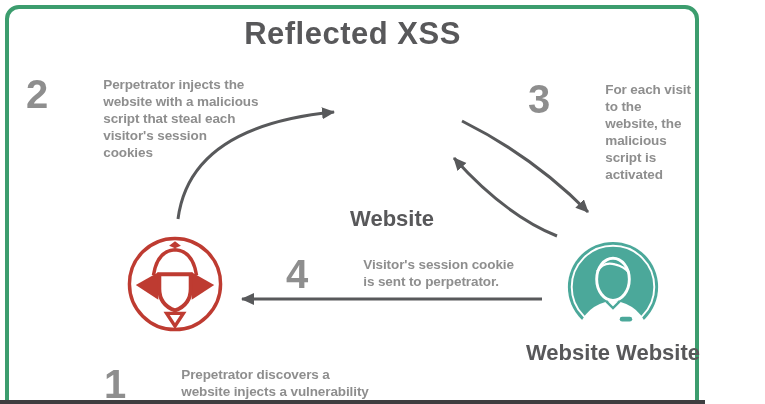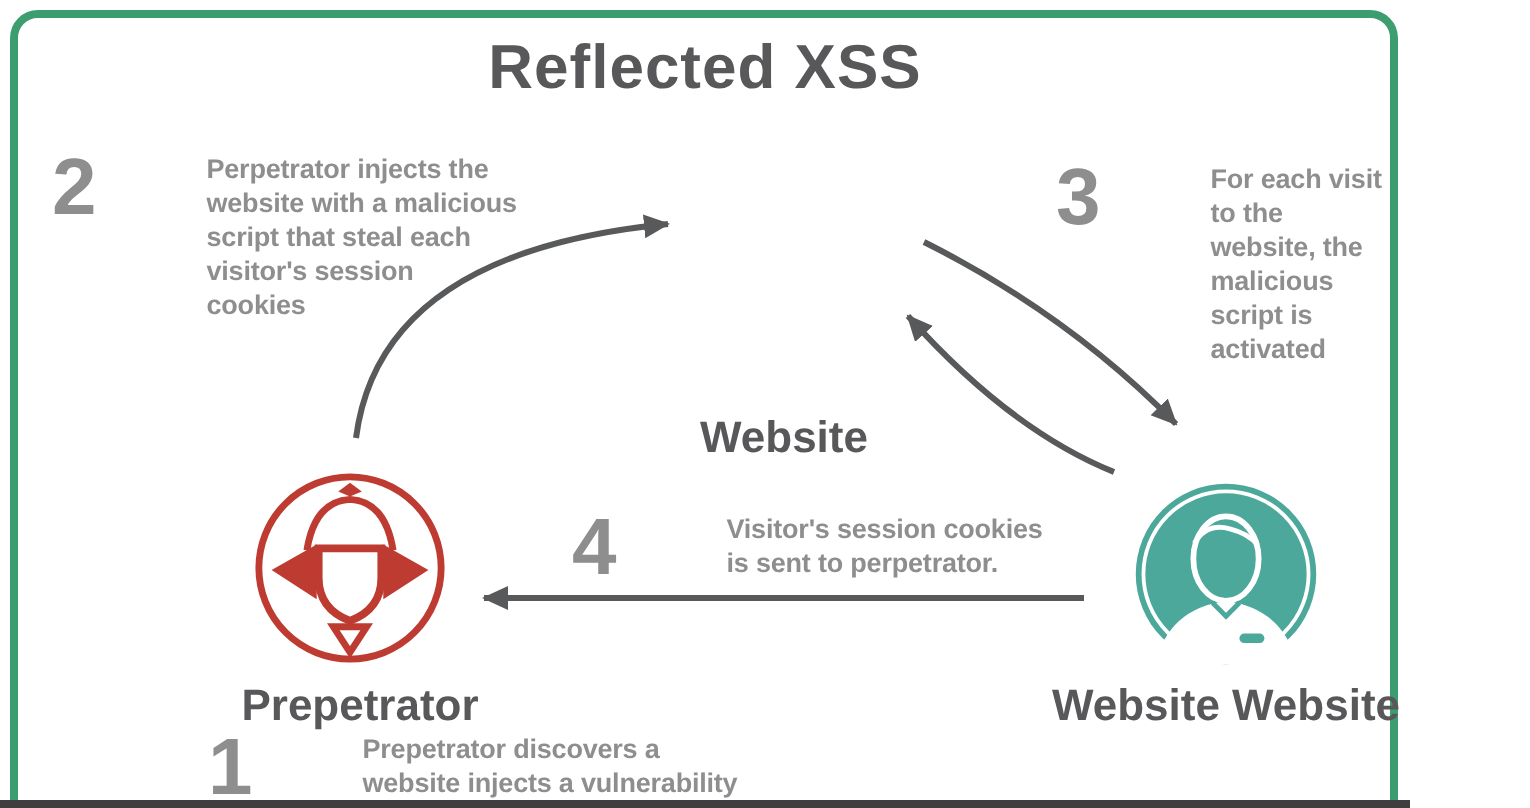--- a/index.html
+++ b/index.html
@@ -67,21 +67,20 @@
     <svg width="98" height="98" viewBox="0 0 100 100">
       <circle class="r-stroke" cx="50" cy="50" r="46.5" fill="#fff" stroke-width="3.5"></circle>
       <path class="r-fill" d="M50 6.5 L56 11 L50 13.5 L44 11 Z"></path>
       <path class="r-stroke" d="M28 41 Q32 16 50 15 Q68 16 72 41" fill="#fff" stroke-width="3.5"></path>
       <path class="r-fill" d="M10 51 L33 38 L33 66 Z"></path>
       <path class="r-fill" d="M90 51 L67 38 L67 66 Z"></path>
       <path class="r-stroke" d="M34 40 L66 40 L66 55 Q66 71 50 77 Q34 71 34 55 Z" fill="#fff" stroke-width="4"></path>
       <path class="r-stroke" d="M41.5 80 L58.5 80 L50 93 Z" fill="#fff" stroke-width="3.5"></path>
     </svg>
   </div>
-  <div class="node-label" style="left:180px;top:340px;">Prepetrator</div>
 
   <div class="node" style="left:565px;top:239px;">
     <svg width="96" height="96" viewBox="0 0 100 100">
       <circle class="t-fill" cx="50" cy="50" r="47"></circle>
       <circle cx="50" cy="50" r="43" fill="none" stroke="#fff" stroke-width="2"></circle>
       <path d="M13 97 Q20 68 50 64 Q80 68 87 97 Z" fill="#fff"></path>
       <ellipse class="t-fill" cx="50" cy="42" rx="17" ry="22" stroke="#fff" stroke-width="3"></ellipse>
       <path d="M33.5 34 Q40 23 52 26.5 Q62 29 66.5 35" fill="none" stroke="#fff" stroke-width="2.5"></path>
       <path class="t-stroke" d="M43 65 L50 72 L57 65" fill="none" stroke-width="2.5"></path>
       <rect class="t-fill" x="57" y="81" width="13" height="5" rx="2.5"></rect>
@@ -100,21 +99,21 @@
 
   <div class="step" style="left:528px;top:81px;">
     <div class="step-num">3</div>
     <div class="step-text">For each visit to the
 website, the malicious
 script is activated</div>
   </div>
 
   <div class="step" style="left:286px;top:256px;">
     <div class="step-num">4</div>
-    <div class="step-text">Visitor's session cookies
+    <div class="step-text">Visitor's session cookie
 is sent to perpetrator.</div>
   </div>
 
   <div class="step" style="left:104px;top:366px;">
     <div class="step-num">1</div>
     <div class="step-text">Prepetrator discovers a
 website injects a vulnerability</div>
   </div>
 
   <div class="bottom-bar"></div>

